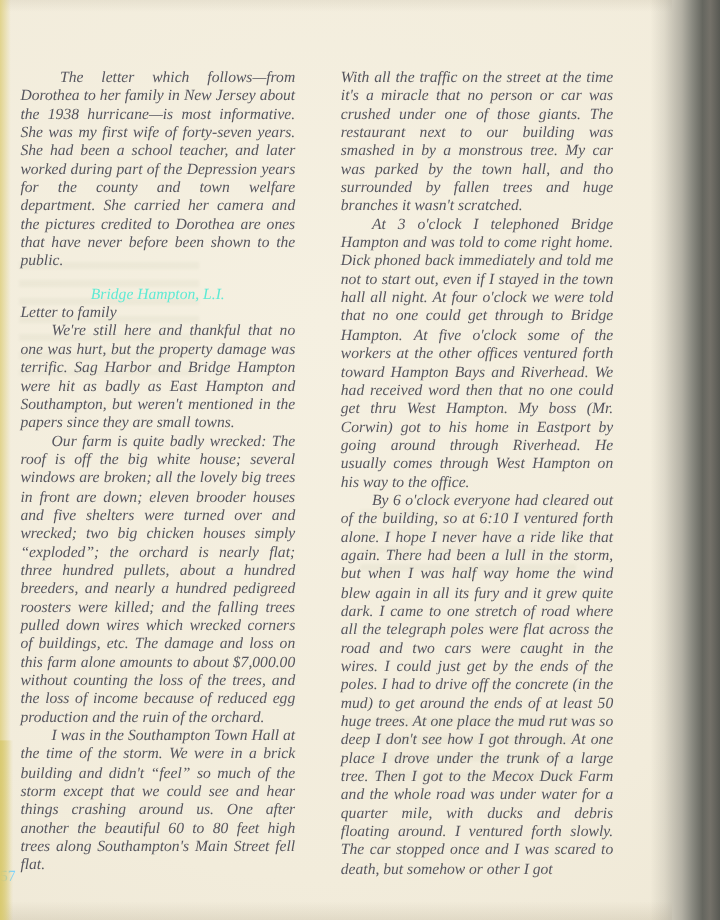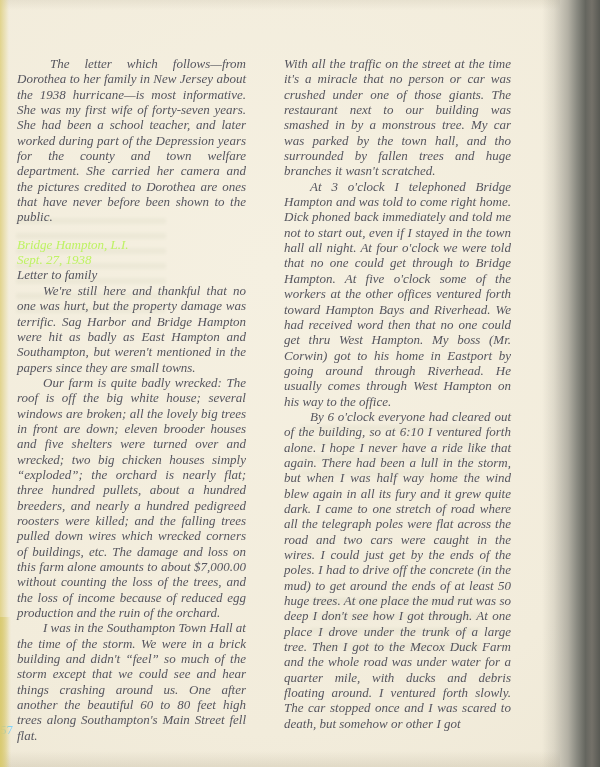--- a/index.html
+++ b/index.html
@@ -60,22 +60,22 @@
     font-style: normal;
     color: #4b4b54;
   }
   .indent-lg { text-indent: 33px; }
   .indent    { text-indent: 26px; }
   .dateline {
     margin-top: 12px;
     font-size: 13px;
     line-height: 15.35px;
     font-style: italic;
-    color: #bef264;
-    text-align: left;
+    color: #5eead4;
+    text-align: center;
   }
   .dateline .date { padding-right: 18px; }
   .salutation {
     text-align: left;
   }
   .page-number {
     position: absolute;
     left: 0; top: 722px; width: 524px;
     text-align: left;
     font-size: 13px;
@@ -102,21 +102,20 @@
   <div class="paper"></div>
 
   <div class="ghost ghost-1"></div>
   <div class="ghost ghost-2"></div>
   <div class="ghost ghost-3"></div>
 
   <div class="col col-left">
     <p class="intro indent-lg">The letter which follows—from Dorothea to her family in New Jersey about the 1938 hurricane—is most informative. She was my first wife of forty-seven years. She had been a school teacher, and later worked during part of the Depression years for the county and town welfare department. She carried her camera and the pictures credited to Dorothea are ones that have never before been shown to the public.</p>
     <div class="dateline">
       <div class="place">Bridge Hampton, L.I.</div>
-      <div class="date">Sept. 27, 1938</div>
     </div>
     <p class="salutation">Letter to family</p>
     <p class="letter indent">We're still here and thankful that no one was hurt, but the property damage was terrific. Sag Harbor and Bridge Hampton were hit as badly as East Hampton and Southampton, but weren't mentioned in the papers since they are small towns.</p>
     <p class="letter indent">Our farm is quite badly wrecked: The roof is off the big white house; several windows are broken; all the lovely big trees in front are down; eleven brooder houses and five shelters were turned over and wrecked; two big chicken houses simply “exploded”; the orchard is nearly flat; three hundred pullets, about a hundred breeders, and nearly a hundred pedigreed roosters were killed; and the falling trees pulled down wires which wrecked corners of buildings, etc. The damage and loss on this farm alone amounts to about $7,000.00 without counting the loss of the trees, and the loss of income because of reduced egg production and the ruin of the orchard.</p>
     <p class="letter indent">I was in the Southampton Town Hall at the time of the storm. We were in a brick building and didn't “feel” so much of the storm except that we could see and hear things crashing around us. One after another the beautiful 60 to 80 feet high trees along Southampton's Main Street fell flat.</p>
   </div>
 
   <div class="col col-right">
     <p class="letter">With all the traffic on the street at the time it's a miracle that no person or car was crushed under one of those giants. The restaurant next to our building was smashed in by a monstrous tree. My car was parked by the town hall, and tho surrounded by fallen trees and huge branches it wasn't scratched.</p>
     <p class="letter indent">At 3 o'clock I telephoned Bridge Hampton and was told to come right home. Dick phoned back immediately and told me not to start out, even if I stayed in the town hall all night. At four o'clock we were told that no one could get through to Bridge Hampton. At five o'clock some of the workers at the other offices ventured forth toward Hampton Bays and Riverhead. We had received word then that no one could get thru West Hampton. My boss (Mr. Corwin) got to his home in Eastport by going around through Riverhead. He usually comes through West Hampton on his way to the office.</p>

